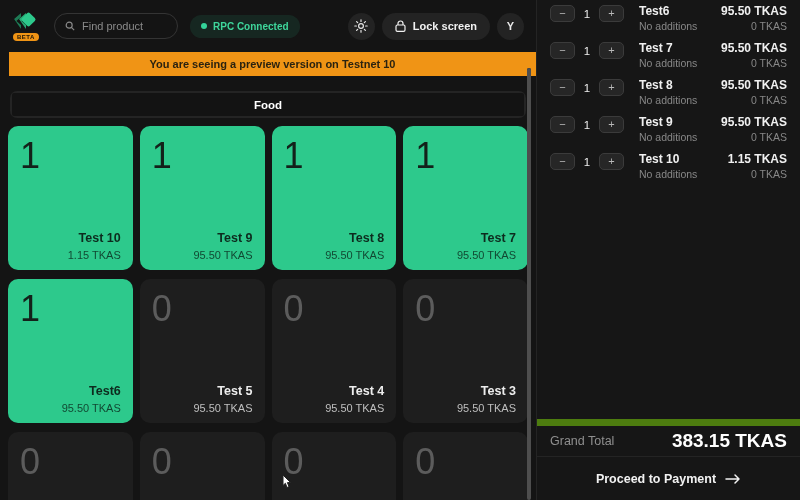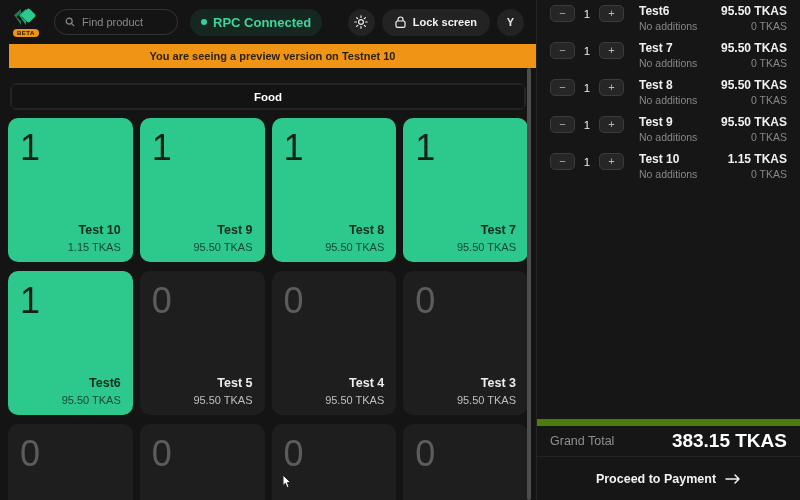--- a/index.html
+++ b/index.html
@@ -4,38 +4,38 @@
 <style>
   * { box-sizing:border-box; margin:0; padding:0; }
   html,body { width:800px; height:500px; }
   body {
     font-family:"Liberation Sans", sans-serif;
     background:#141414; color:#e8e8e8;
     overflow:hidden; position:relative;
   }
   
   .left { position:absolute; top:0; left:0; width:536px; height:500px; }
-  .topbar { height:44px; display:flex; align-items:center; padding:8px 12px; gap:12px; }
+  .topbar { height:52px; display:flex; align-items:center; padding:8px 12px; gap:12px; }
   .logo { position:relative; width:30px; height:30px; flex:0 0 auto; }
   .logo .beta {
     position:absolute; left:1px; bottom:0; background:#f09415; color:#1c1508;
     font-size:6px; font-weight:700; padding:1px 4px; border-radius:5px; letter-spacing:.5px;
   }
   .search {
     width:124px; height:26px; border:1px solid #343434; border-radius:13px;
     display:flex; align-items:center; gap:7px; padding:0 10px; background:transparent;
   }
   .search input {
     background:transparent; border:none; outline:none; width:100%;
     font-family:inherit; font-size:11px; color:#cfcfcf;
   }
   .search input::placeholder { color:#8a8a8a; }
   .rpc {
     display:flex; align-items:center; gap:6px; background:rgba(52,211,153,.10);
-    color:#3ed69b; font-size:13px; font-weight:700; border-radius:999px; padding:6px 11px;
+    color:#3ed69b; font-size:10px; font-weight:700; border-radius:999px; padding:6px 11px;
   }
   .rpc .dot { width:6px; height:6px; border-radius:50%; background:#34d399; }
   .topbar-right { margin-left:auto; display:flex; align-items:center; gap:7px; }
   .icon-btn {
     width:27px; height:27px; border-radius:50%; background:#232323; border:none;
     display:flex; align-items:center; justify-content:center; color:#e8e8e8; cursor:pointer;
   }
   .lock-btn {
     height:27px; border-radius:14px; background:#232323; border:none; color:#f1f1f1;
     display:flex; align-items:center; gap:7px; padding:0 13px;

